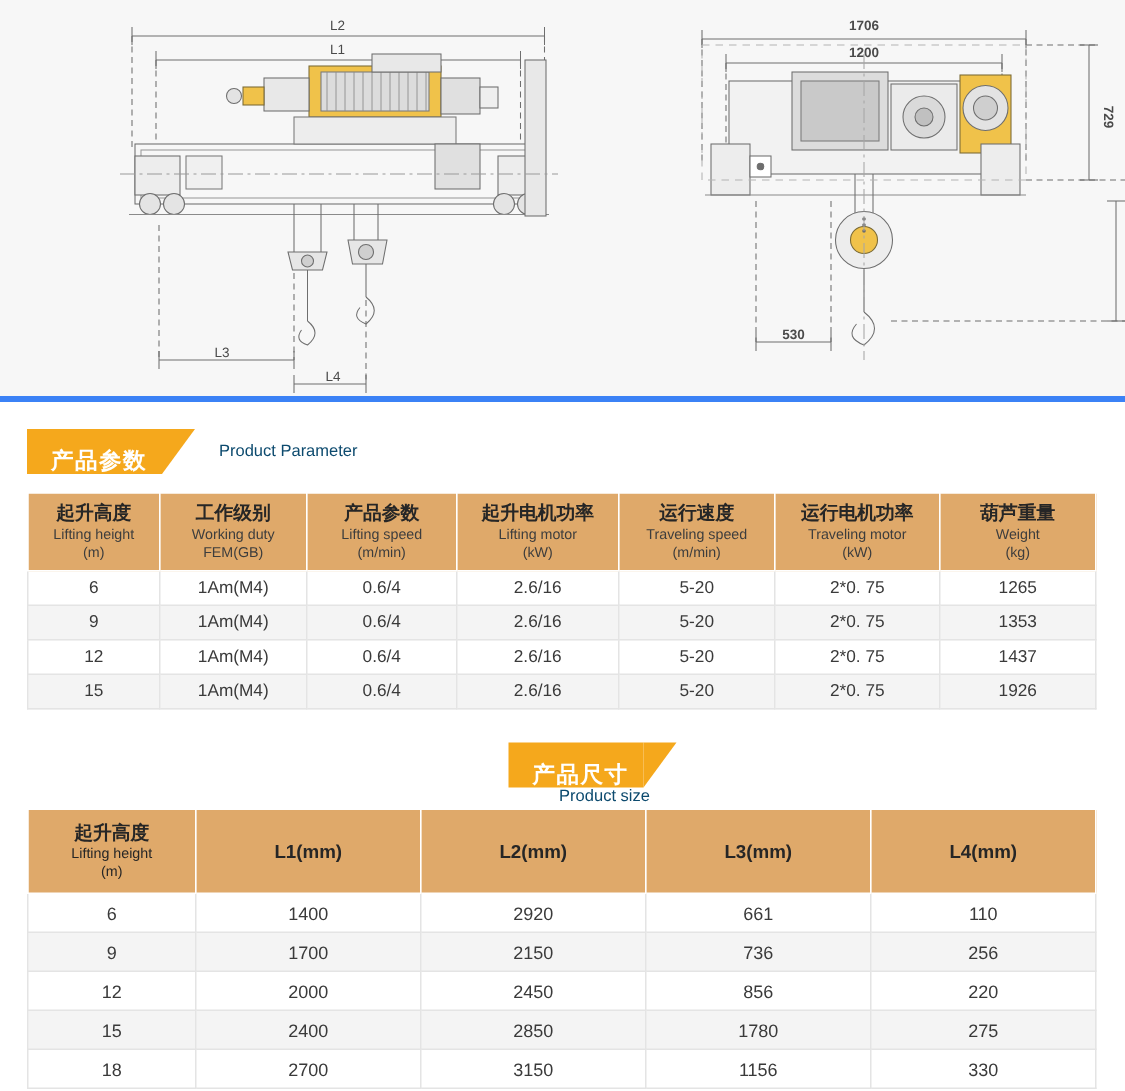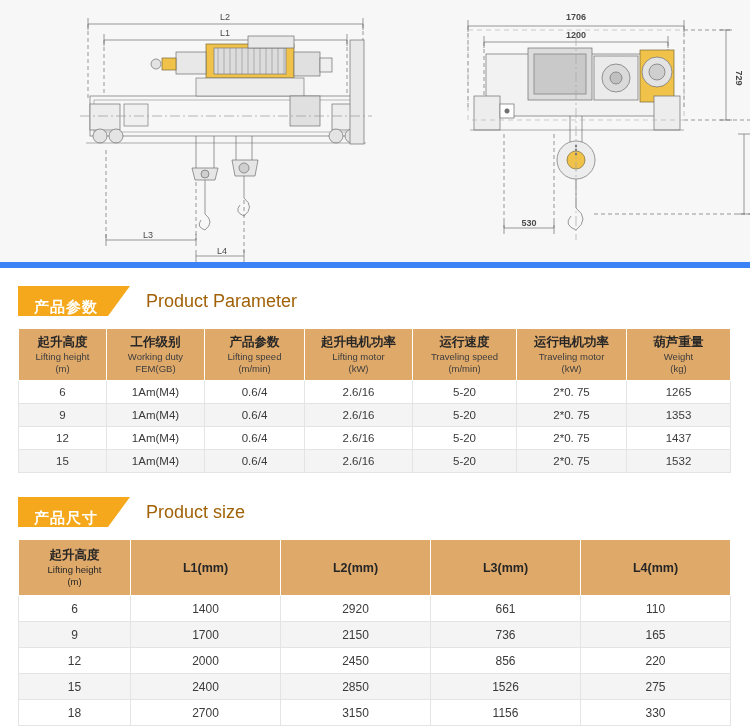--- a/index.html
+++ b/index.html
@@ -15,21 +15,21 @@
     background: #ffffff;
     overflow: hidden;
   }
 
   
   .drawing {
     position: relative;
     width: 750px;
     height: 268px;
     background: #f7f7f7;
-    border-bottom: 6px solid #3b82f6;
+    border-bottom: 4px solid #3b82f6;
   }
   .dwg-left { position: absolute; left: 0; top: 0; width: 420px; height: 268px; }
   .dwg-right { position: absolute; left: 444px; top: 0; width: 330px; height: 268px; font-weight: bold; }
 
   
   .section-head {
     position: relative;
     height: 34px;
     margin: 0 0 0 18px;
     display: flex;
@@ -50,22 +50,22 @@
   .band:after {
     content: "";
     position: absolute;
     right: -22px; top: 0;
     width: 0; height: 0;
     border-left: 22px solid #f5a81c;
     border-bottom: 30px solid transparent;
   }
   .band-sub {
     margin-left: 38px;
-    color: #a16207;
-    font-size: 18px;
+    color: #0c4a6e;
+    font-size: 11px;
   }
 
   
   table.param {
     width: 712px;
     margin: 10px 0 0 18px;
     border-collapse: collapse;
     table-layout: fixed;
   }
   table.param th, table.param td {
@@ -394,26 +394,26 @@
         <td>2*0. 75</td>
         <td>1437</td>
       </tr>
       <tr class="alt">
         <td>15</td>
         <td>1Am(M4)</td>
         <td>0.6/4</td>
         <td>2.6/16</td>
         <td>5-20</td>
         <td>2*0. 75</td>
-        <td>1532</td>
+        <td>1926</td>
       </tr>
     </tbody>
   </table>
 
-  <div class="section-head" style="margin-top:22px;">
+  <div class="section-head" style="margin-top:22px;flex-direction:column;">
     <div class="band">
       <span>产品尺寸</span>
     </div>
     <div class="band-sub">Product size</div>
   </div>
 
   <table class="size">
     <colgroup>
       <col style="width:112px">
         <col style="width:150px">
@@ -448,34 +448,34 @@
         <td>1400</td>
         <td>2920</td>
         <td>661</td>
         <td>110</td>
       </tr>
       <tr class="alt">
         <td>9</td>
         <td>1700</td>
         <td>2150</td>
         <td>736</td>
-        <td>165</td>
+        <td>256</td>
       </tr>
       <tr>
         <td>12</td>
         <td>2000</td>
         <td>2450</td>
         <td>856</td>
         <td>220</td>
       </tr>
       <tr class="alt">
         <td>15</td>
         <td>2400</td>
         <td>2850</td>
-        <td>1526</td>
+        <td>1780</td>
         <td>275</td>
       </tr>
       <tr>
         <td>18</td>
         <td>2700</td>
         <td>3150</td>
         <td>1156</td>
         <td>330</td>
       </tr>
     </tbody>

